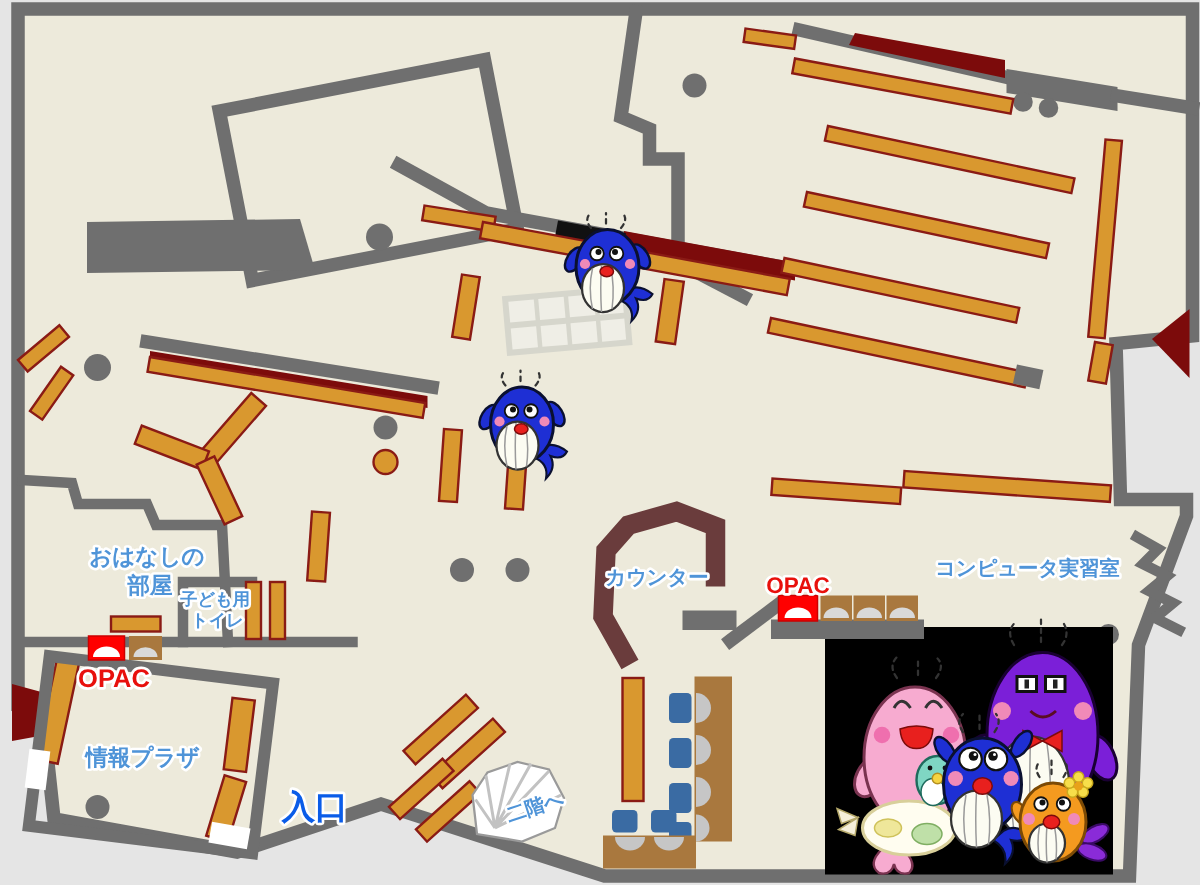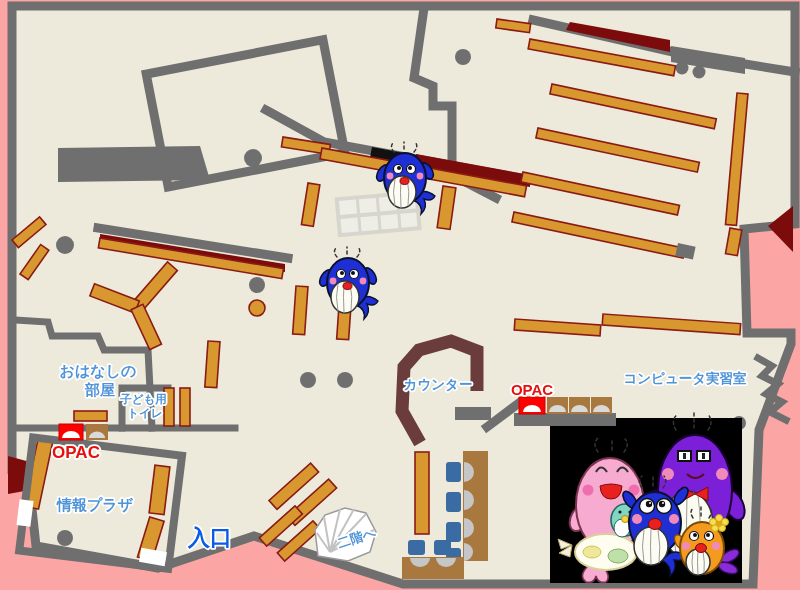--- a/index.html
+++ b/index.html
@@ -1,16 +1,16 @@
 <!DOCTYPE html>
 <html><head>
 <meta charset="utf-8">
 <style>
   html,body{margin:0;padding:0;background:#ffffff;}
-  .page{width:800px;height:590px;position:relative;background:#fca5a5;overflow:hidden;}
+  .page{width:800px;height:590px;position:relative;background:#e5e5e5;overflow:hidden;}
   svg{display:block;}
   .floor{fill:#edeadb;stroke:#6f6f6f;stroke-width:9;stroke-linejoin:miter;}
   .wall-line{fill:none;stroke:#6f6f6f;stroke-width:9;stroke-linecap:square;stroke-linejoin:miter;}
   .wall-thin{fill:none;stroke:#6f6f6f;stroke-width:7;stroke-linecap:square;}
   .wall-fill{fill:#6f6f6f;}
   .pillar{fill:#6f6f6f;}
   .shelf{fill:#d9982f;stroke:#8a1b15;stroke-width:1.6;}
   .darkred{fill:#7c0b0b;}
   .counter-line{fill:none;stroke:#6a3c3c;stroke-width:13;stroke-linecap:butt;stroke-linejoin:miter;}
   .desk{fill:#a9783e;}

